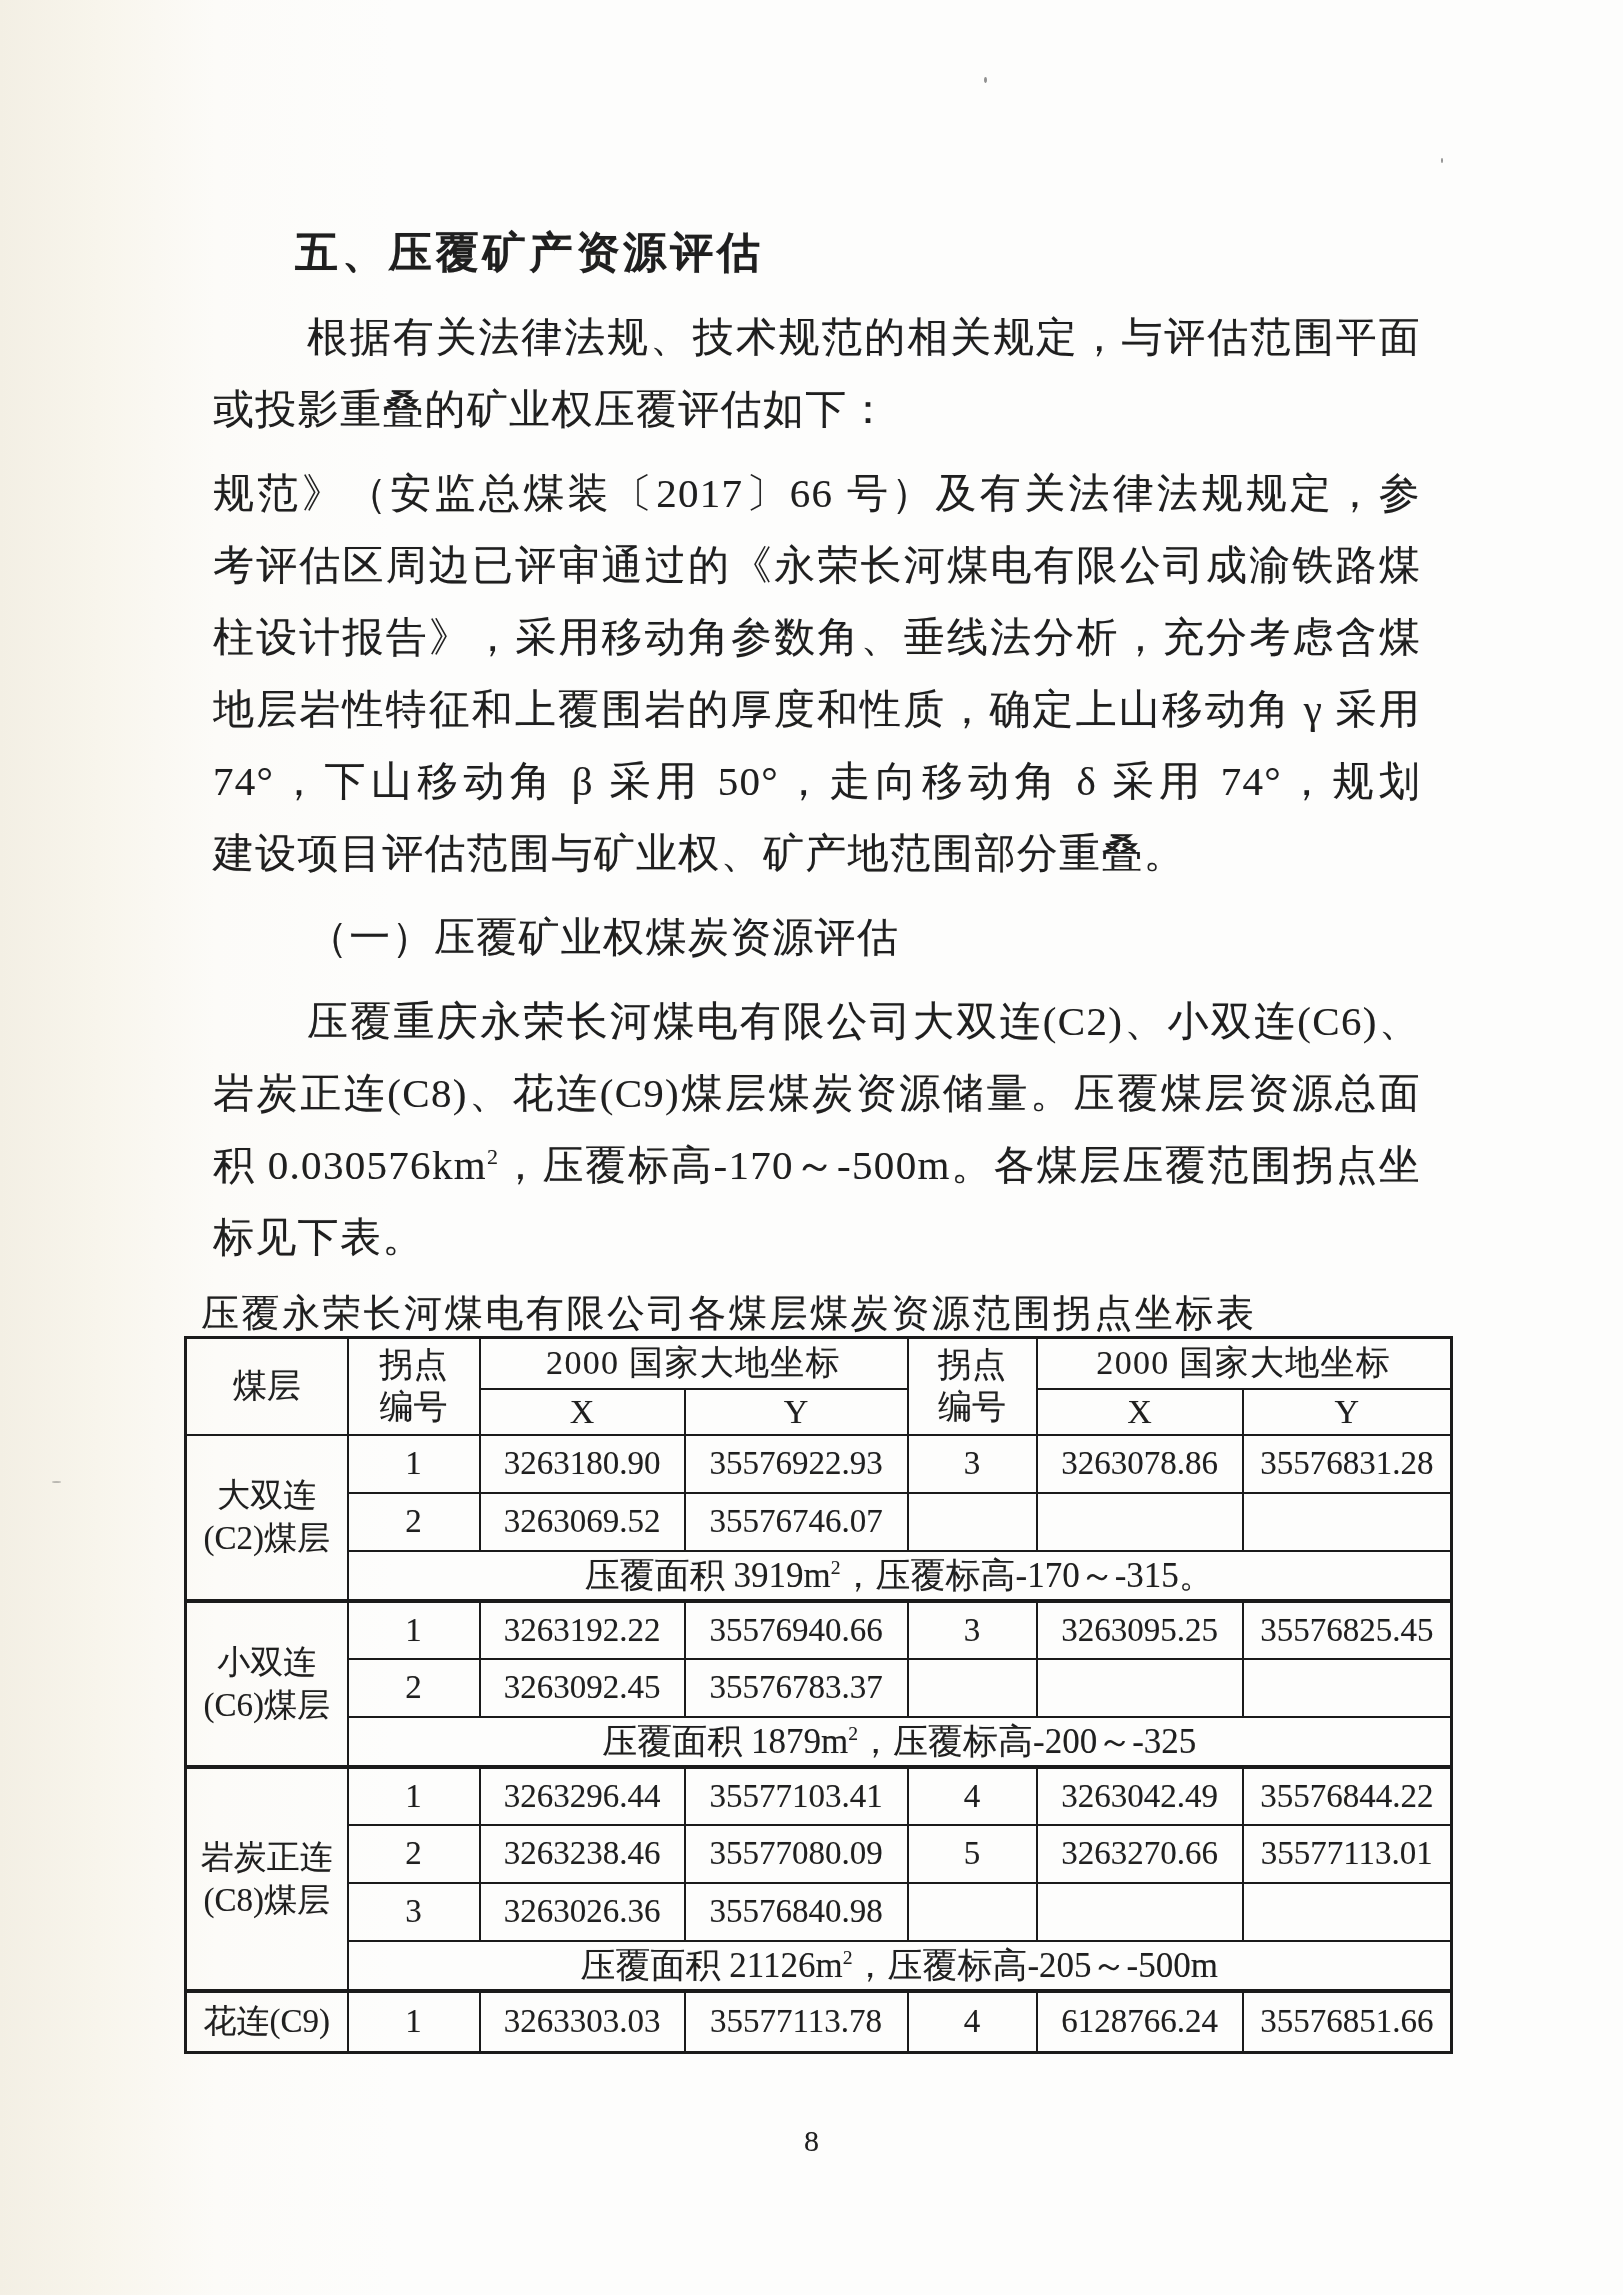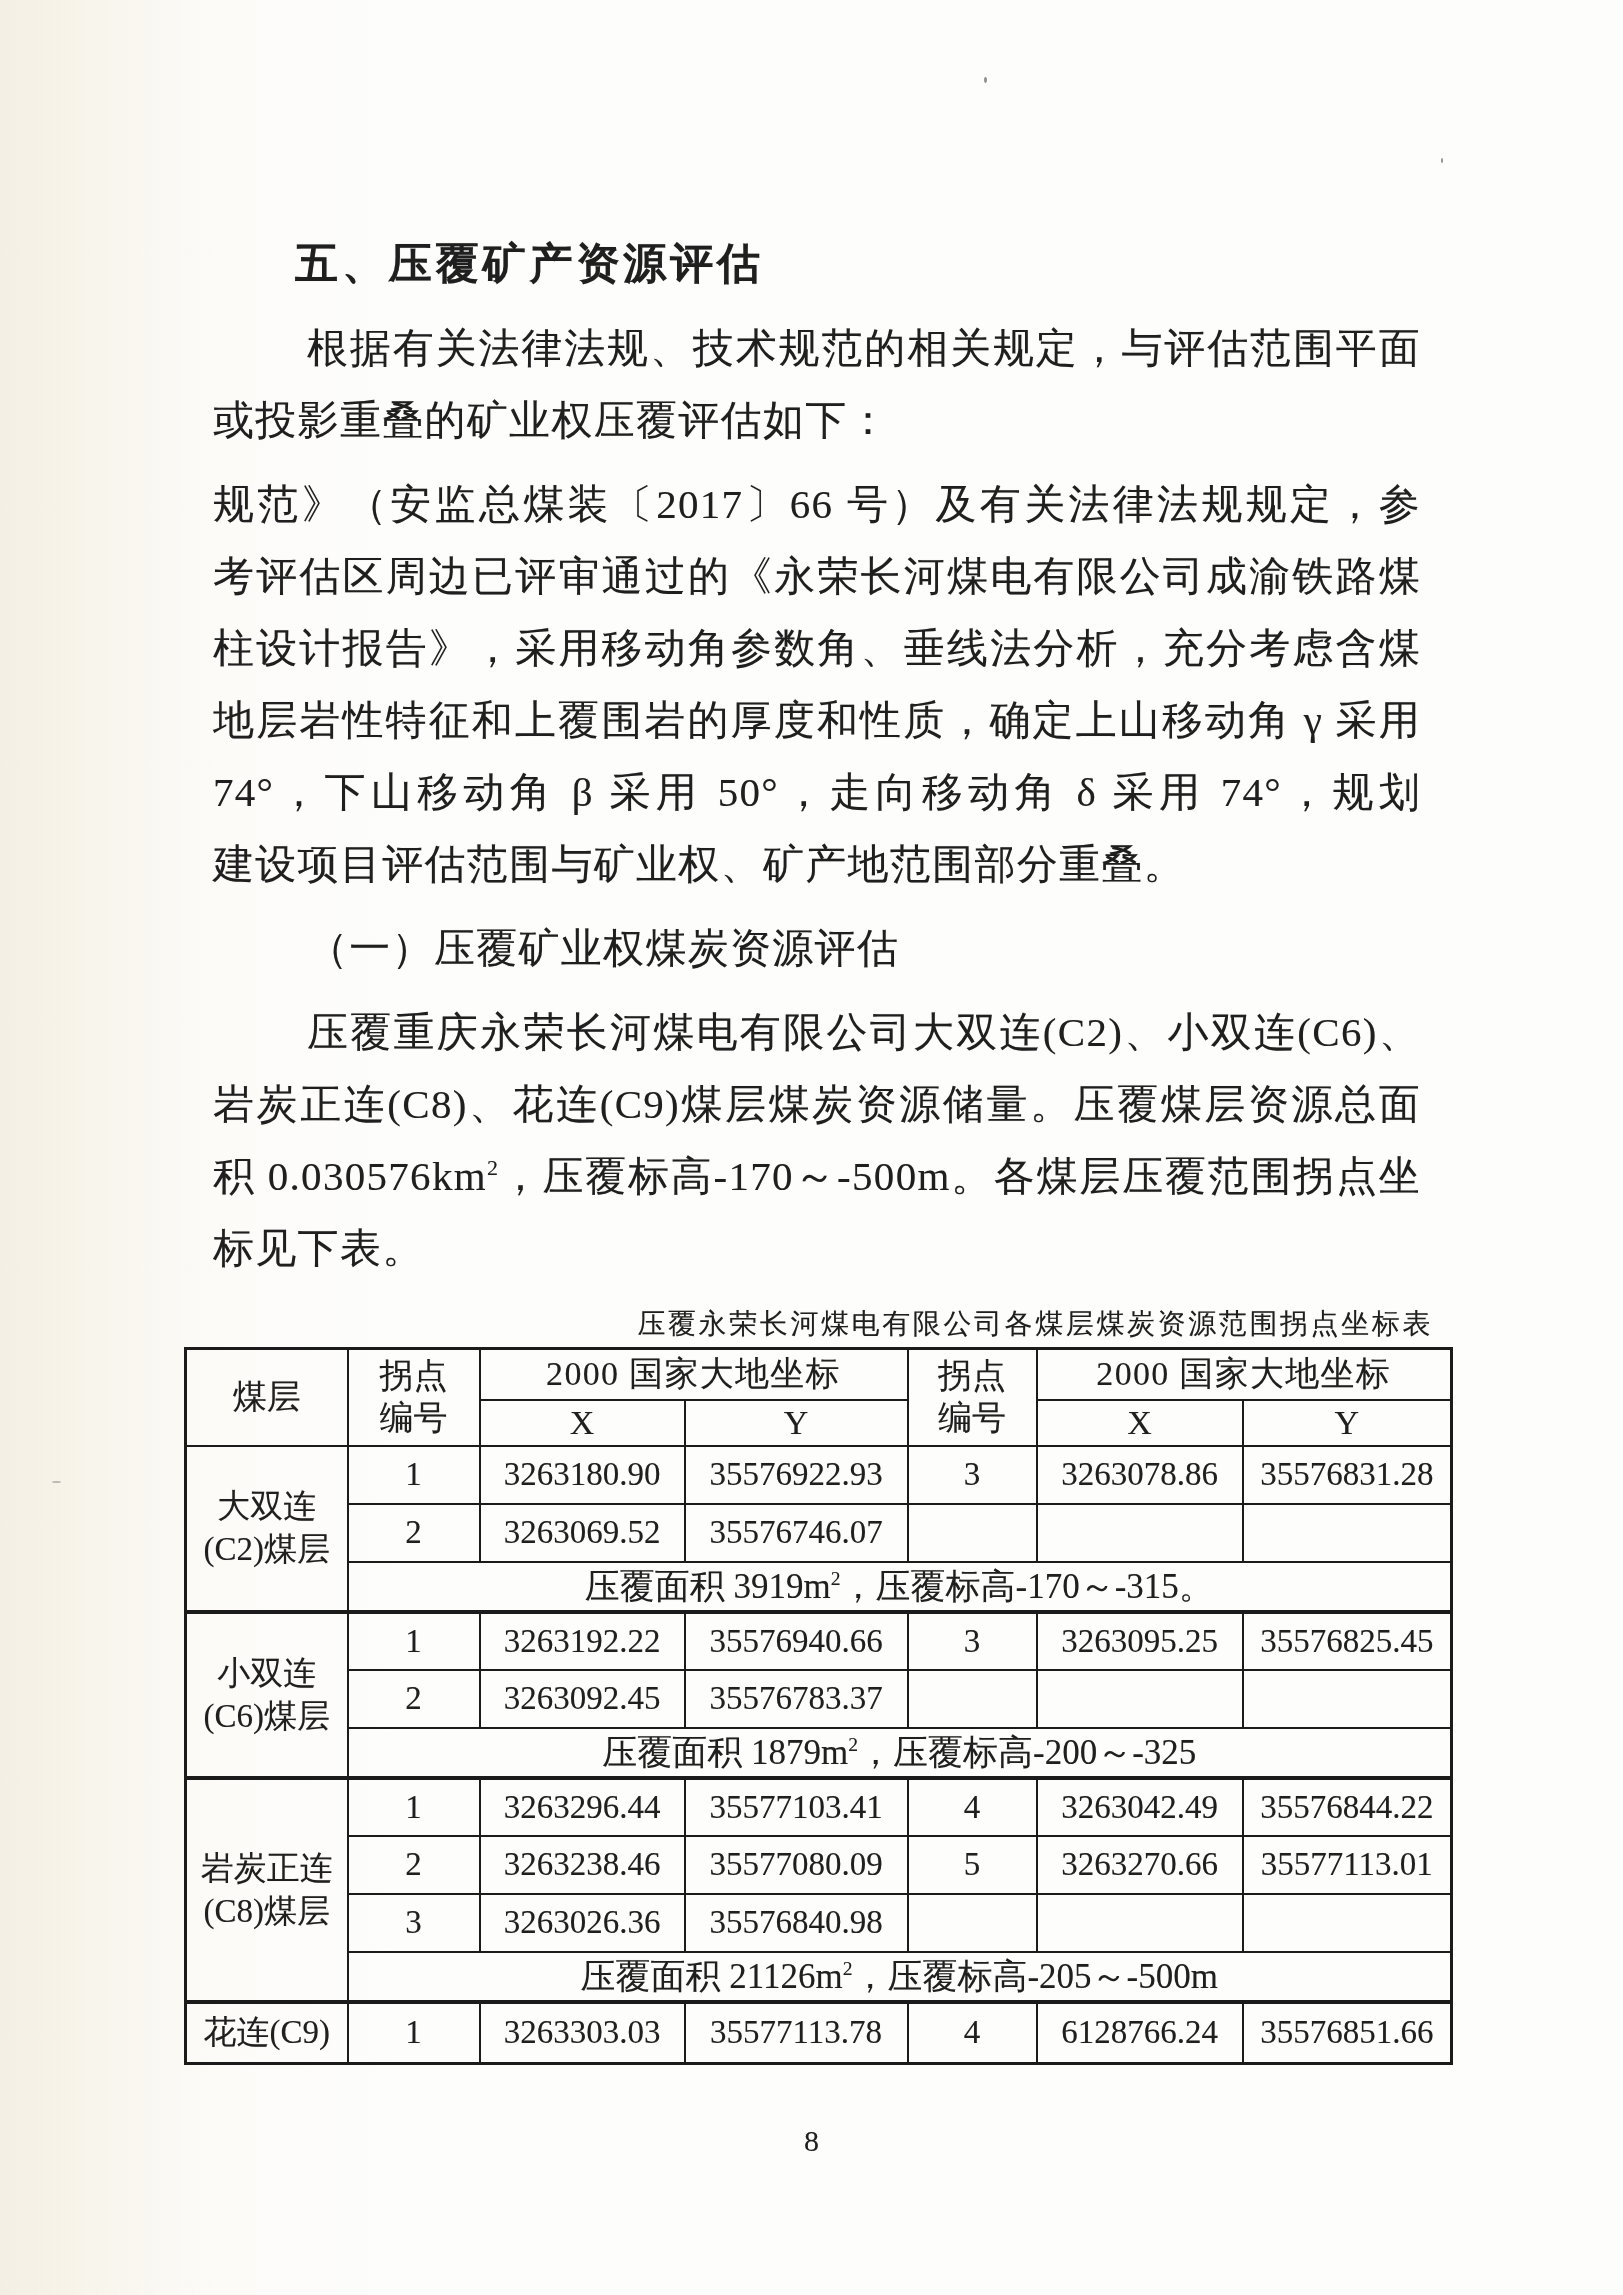--- a/index.html
+++ b/index.html
@@ -11,21 +11,21 @@
       linear-gradient(90deg,#f3efe4 0px,#f8f5ec 98px,#fcfbf8 216px,#fdfdfc 392px,#fdfdfc 100%);
     color:#1f1f1f;
     font-family:"Liberation Serif","DejaVu Serif",serif;
     overflow:hidden;
   }
   .speck{position:absolute;background:#4a4a4a;border-radius:50%;opacity:.6;}
   .speck.s1{left:984px;top:77px;width:2.6px;height:5.9px;}
   .speck.s2{left:1441px;top:158px;width:2px;height:4.6px;}
   .speck.s3{left:52px;top:1481px;width:9.2px;height:2px;opacity:.35;}
 
-  .content{position:absolute;left:201px;top:228px;width:1232px;}
+  .content{position:absolute;left:201px;top:217px;width:1232px;}
 
   .doc-heading{
     margin:0 0 10.5px 94px;
     font-size:43px;line-height:72px;height:72px;
     font-weight:700;letter-spacing:3.9px;
     text-shadow:0 0 0.7px rgba(0,0,0,.4);
   }
   .para{margin:12px;}
   .line{
     font-size:41px;line-height:72px;height:72px;
@@ -33,21 +33,21 @@
     text-align:justify;text-align-last:justify;
     text-shadow:0 0 0.7px rgba(0,0,0,.3);
     white-space:normal;
   }
   .line.indent{padding-left:94px;}
   .line.last{text-align-last:left;}
   .line sup{font-size:22px;line-height:0;vertical-align:super;}
 
   .table-title{
     margin-top:17px;height:46px;line-height:46px;
-    text-align:right;font-size:28px;letter-spacing:2.6px;
+    text-align:left;font-size:38px;letter-spacing:2.6px;
     text-shadow:0 0 0.7px rgba(0,0,0,.3);
   }
 
   table.coords{
     border-collapse:collapse;table-layout:fixed;
     width:1266px;margin-left:-17px;
     border:3.9px solid #1b1b1b;
   }
   table.coords th,table.coords td{
     border:2px solid #1b1b1b;

